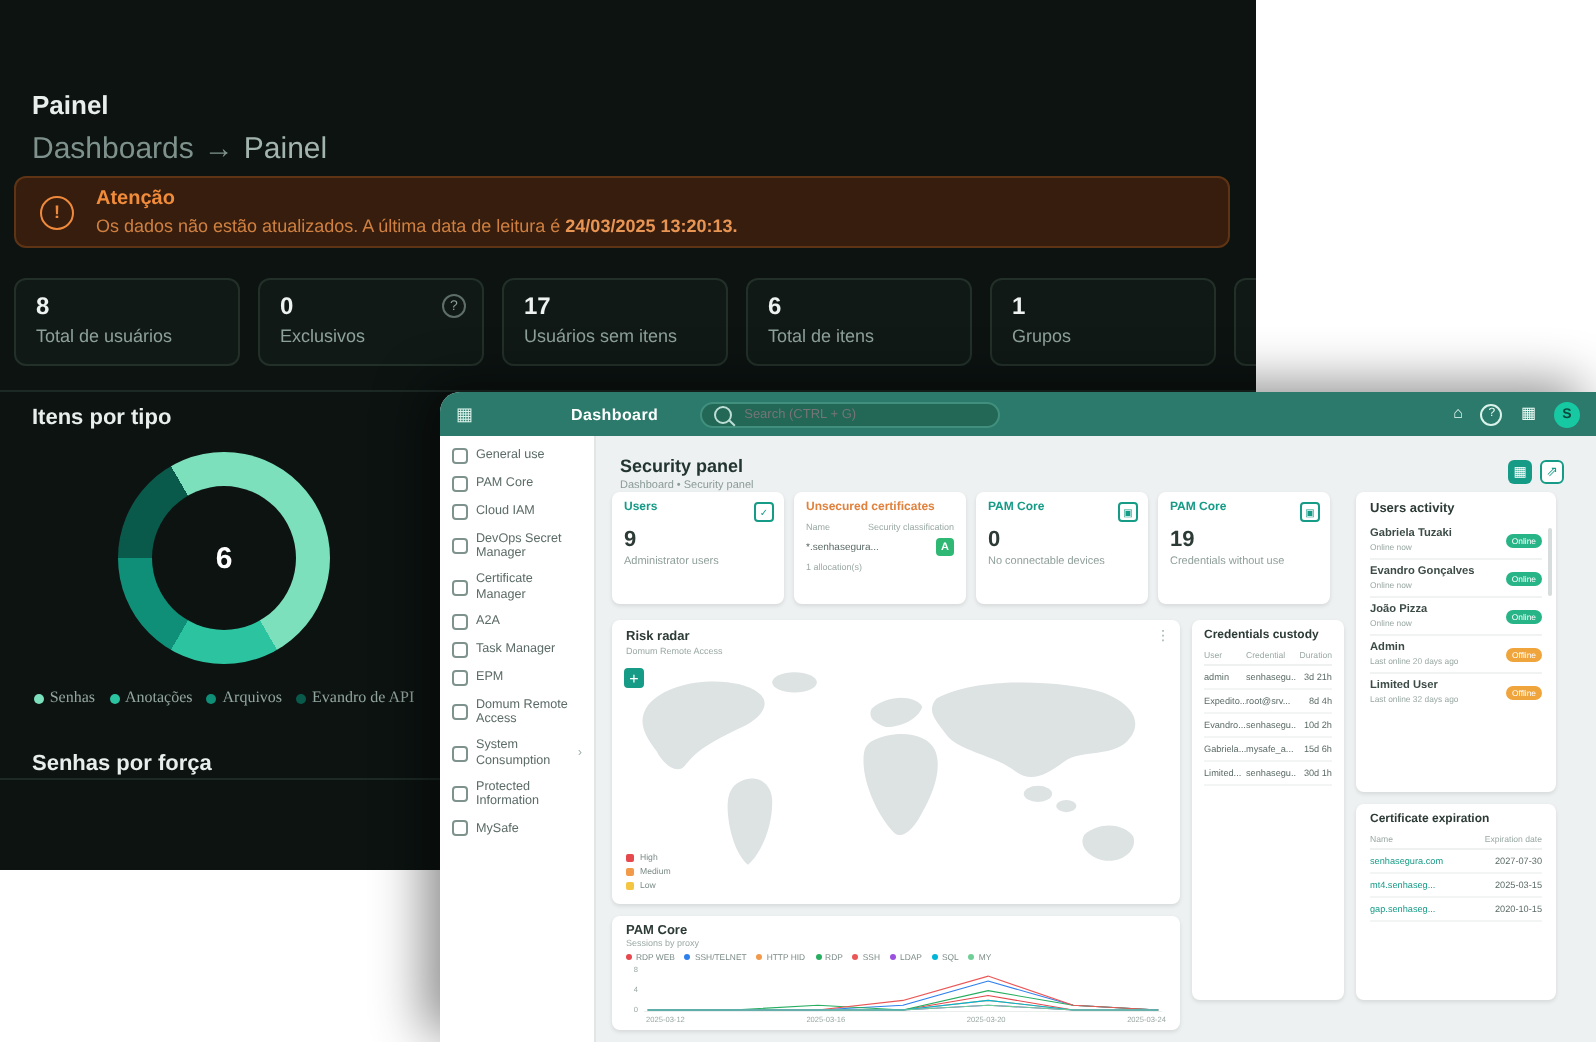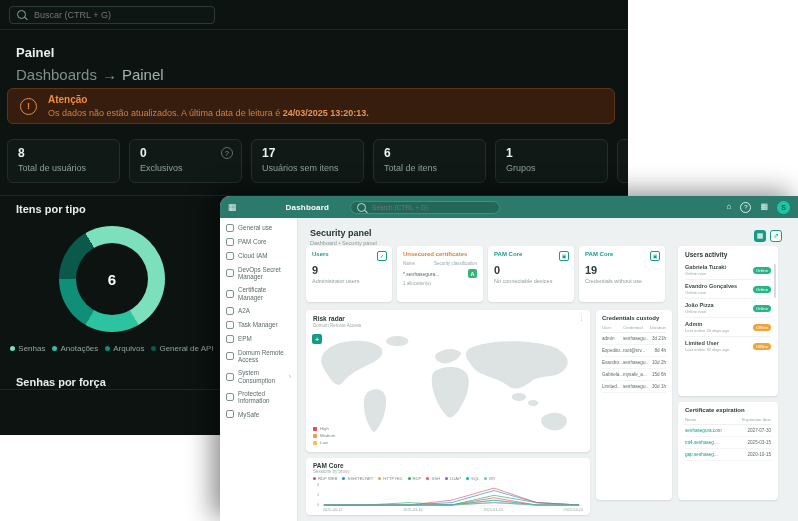--- a/index.html
+++ b/index.html
@@ -22,21 +22,21 @@
   .d-alert-msg b{color:#e89554;}
   .d-stats{position:absolute;left:7px;top:139px;display:flex;gap:9px;}
   .d-stat{width:113px;height:44px;background:#101916;border:1px solid #233029;border-radius:6px;padding:6px 10px;box-sizing:border-box;position:relative;flex:0 0 auto;}
   .d-stat .v{font-size:12px;font-weight:bold;color:#eef3f1;}
   .d-stat .l{font-size:9px;color:#8da09a;margin-top:3px;white-space:nowrap;}
   .help-ic{position:absolute;right:8px;top:7px;width:10px;height:10px;border:1px solid #5e6f69;border-radius:50%;color:#8da09a;font-size:7px;display:flex;align-items:center;justify-content:center;}
   .d-divider{position:absolute;left:0;width:628px;height:1px;background:#1d2925;}
   .d-section-h{position:absolute;left:16px;font-size:11px;font-weight:bold;color:#e8eeec;}
   .donut{width:106px;height:106px;border-radius:50%;position:absolute;left:59px;top:226px;}
   .donut-hole{position:absolute;inset:17px;background:#0c1311;border-radius:50%;display:flex;align-items:center;justify-content:center;color:#ffffff;font-size:15px;font-weight:bold;}
-  .d-legend{position:absolute;left:0;top:344px;width:224px;display:flex;justify-content:center;gap:7px;font-size:8px;color:#93a59f;align-items:flex-end;}
+  .d-legend{position:absolute;left:0;top:344px;width:224px;display:flex;justify-content:center;gap:7px;font-size:8px;color:#93a59f;align-items:flex-end;font-family:Liberation Serif, serif;}
   .d-legend .dot{width:5px;height:5px;border-radius:50%;display:inline-block;margin-right:3px;vertical-align:middle;}
   .d-legend .li{white-space:nowrap;}
 
   
   #light-app{position:absolute;left:220px;top:196px;width:578px;height:325px;background:#eef1f1;border-radius:10px 0 0 0;overflow:hidden;z-index:5;box-shadow:-8px -4px 26px rgba(0,0,0,.45);}
   .l-header{position:absolute;left:0;top:0;width:100%;height:22px;background:#2b7a6b;display:flex;align-items:center;padding:0 8px;box-sizing:border-box;gap:5px;}
   .l-logo{color:#d9f2ea;font-size:9px;}
   .l-title{color:#ffffff;font-size:8px;font-weight:bold;letter-spacing:.2px;margin-left:44px;}
   .l-search{margin-left:16px;width:150px;height:13px;background:#236757;border:1px solid #41907e;border-radius:7px;display:flex;align-items:center;gap:4px;padding:0 6px;box-sizing:border-box;}
   .l-search .mag{border-color:#bcded5;}
@@ -99,26 +99,20 @@
   .pc-svg{flex:1;height:24px;}
   .pc-x{display:flex;justify-content:space-between;font-size:3.8px;color:#9aa9a4;padding-left:10px;margin-top:1px;}
 </style>
 </head>
 <body>
 
 <div id="stage">
 
   <div id="dark-app">
 
-    <div class="d-topbar">
-      <div class="d-search">
-        <span class="mag"></span>
-        <input type="text" placeholder="Buscar (CTRL + G)" style="">
-      </div>
-    </div>
 
     <div class="d-title">Painel</div>
     <div class="d-crumb">
       <span>Dashboards</span>
       <span>→</span>
       <span class="cur">Painel</span>
     </div>
 
     <div class="d-alert">
       <span class="warn-ic">!</span>
@@ -162,21 +156,21 @@
     <div class="donut" style="background: conic-gradient(from -30deg, rgb(124, 224, 189) 0deg, rgb(124, 224, 189) 180deg, rgb(44, 195, 160) 180deg, rgb(44, 195, 160) 240deg, rgb(15, 143, 119) 240deg, rgb(15, 143, 119) 300deg, rgb(10, 90, 76) 300deg, rgb(10, 90, 76) 360deg);">
       <div class="donut-hole">
         <span>6</span>
       </div>
     </div>
 
     <div class="d-legend">
       <span class="li"><span class="dot" style="background: rgb(124, 224, 189);"></span><span>Senhas</span></span>
       <span class="li"><span class="dot" style="background: rgb(44, 195, 160);"></span><span>Anotações</span></span>
       <span class="li"><span class="dot" style="background: rgb(15, 143, 119);"></span><span>Arquivos</span></span>
-      <span class="li"><span class="dot" style="background: rgb(10, 90, 76);"></span><span>General de API</span></span>
+      <span class="li"><span class="dot" style="background: rgb(10, 90, 76);"></span><span>Evandro de API</span></span>
     </div>
 
     <div class="d-divider" style="top:389px;"></div>
     <div class="d-section-h" style="top:376px;">Senhas por força</div>
   </div>
 
   <div id="light-app">
 
     <div class="l-header">
       <span class="l-logo">▦</span>

